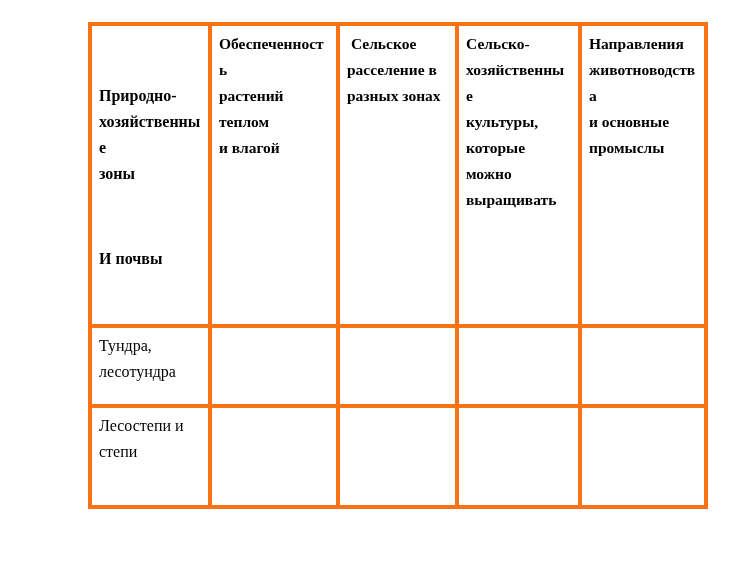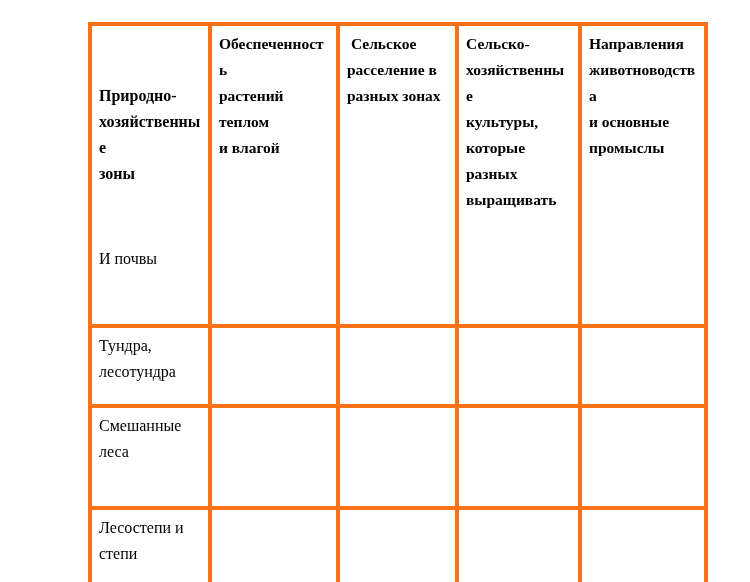--- a/index.html
+++ b/index.html
@@ -38,21 +38,21 @@
     font-weight: bold;
     font-size: 15.5px;
     height: 120px;
   }
   tr.header-row td.zone-header-cell .zone-header-top {
     font-weight: bold;
     font-size: 16px;
     display: block;
   }
   tr.header-row td.zone-header-cell .zone-header-bottom {
-    font-weight: normal;
+    font-weight: bold;
     font-size: 16px;
     display: block;
     margin-top: 7px;
   }
   tr.body-row-1 td { height: 71px; }
   tr.body-row-2 td { height: 69px; }
   tr.body-row-3 td { height: 93px; }
   tr.body-row-4 td { height: 92px; }
   col.c1 { width: 120px; }
   col.c2 { width: 128px; }
@@ -83,38 +83,30 @@
       <td>Обеспеченность
 растений
 теплом
 и влагой</td>
       <td> Сельское
 расселение в
 разных зонах</td>
       <td>Сельско-
 хозяйственные
 культуры,
-которые разных
+которые можно
 выращивать</td>
       <td>Направления
 животноводства
 и основные
 промыслы</td>
     </tr>
     <tr class="body-row-1">
       <td>Тундра,
 лесотундра</td>
-      <td></td>
-      <td></td>
-      <td></td>
-      <td></td>
-    </tr>
-    <tr class="body-row-3">
-      <td>Смешанные
-леса</td>
       <td></td>
       <td></td>
       <td></td>
       <td></td>
     </tr>
     <tr class="body-row-4">
       <td>Лесостепи и
 степи</td>
       <td></td>
       <td></td>

